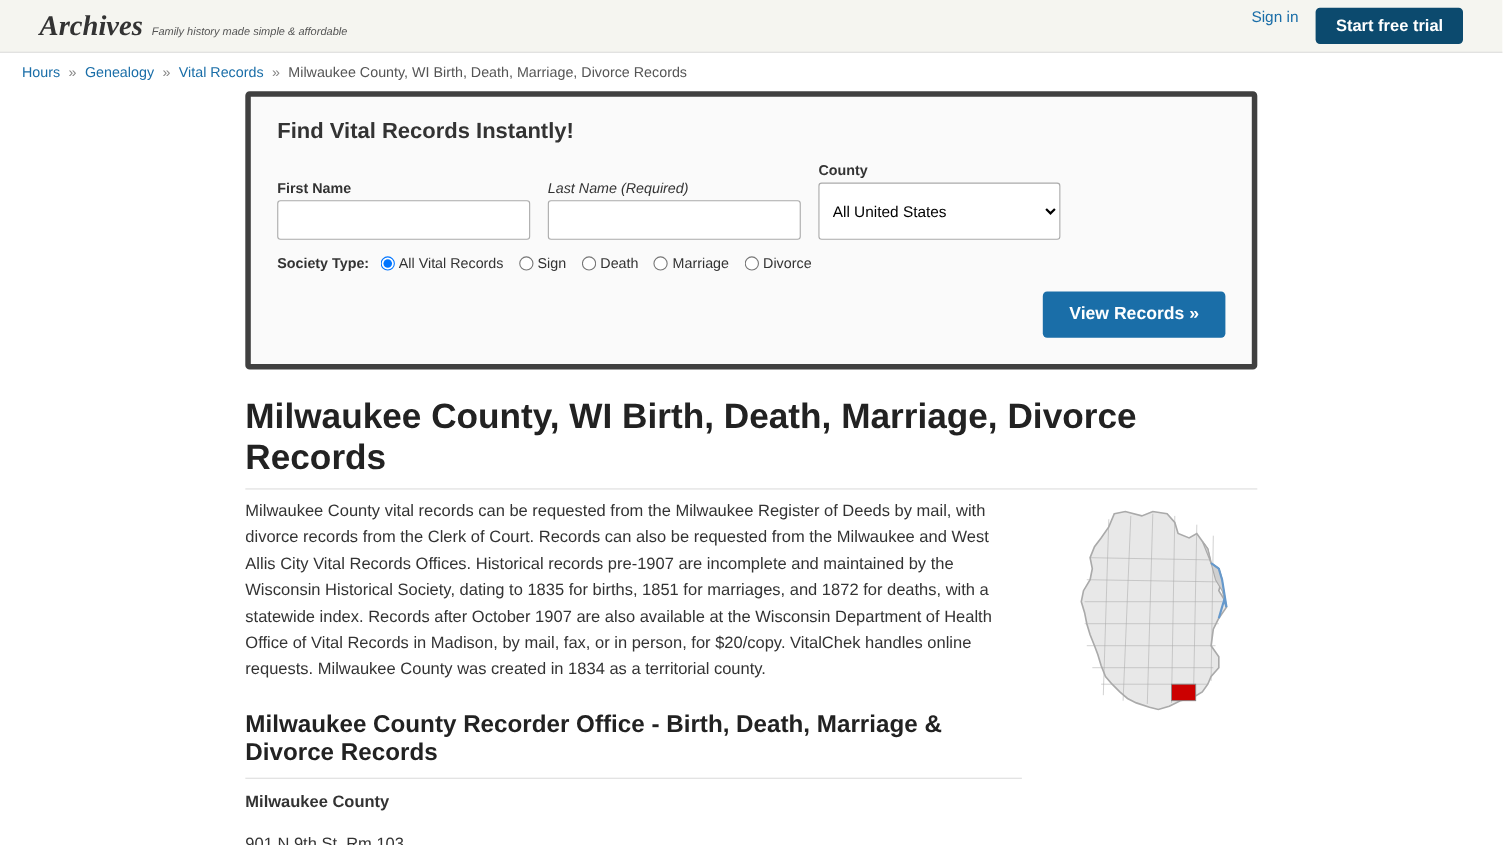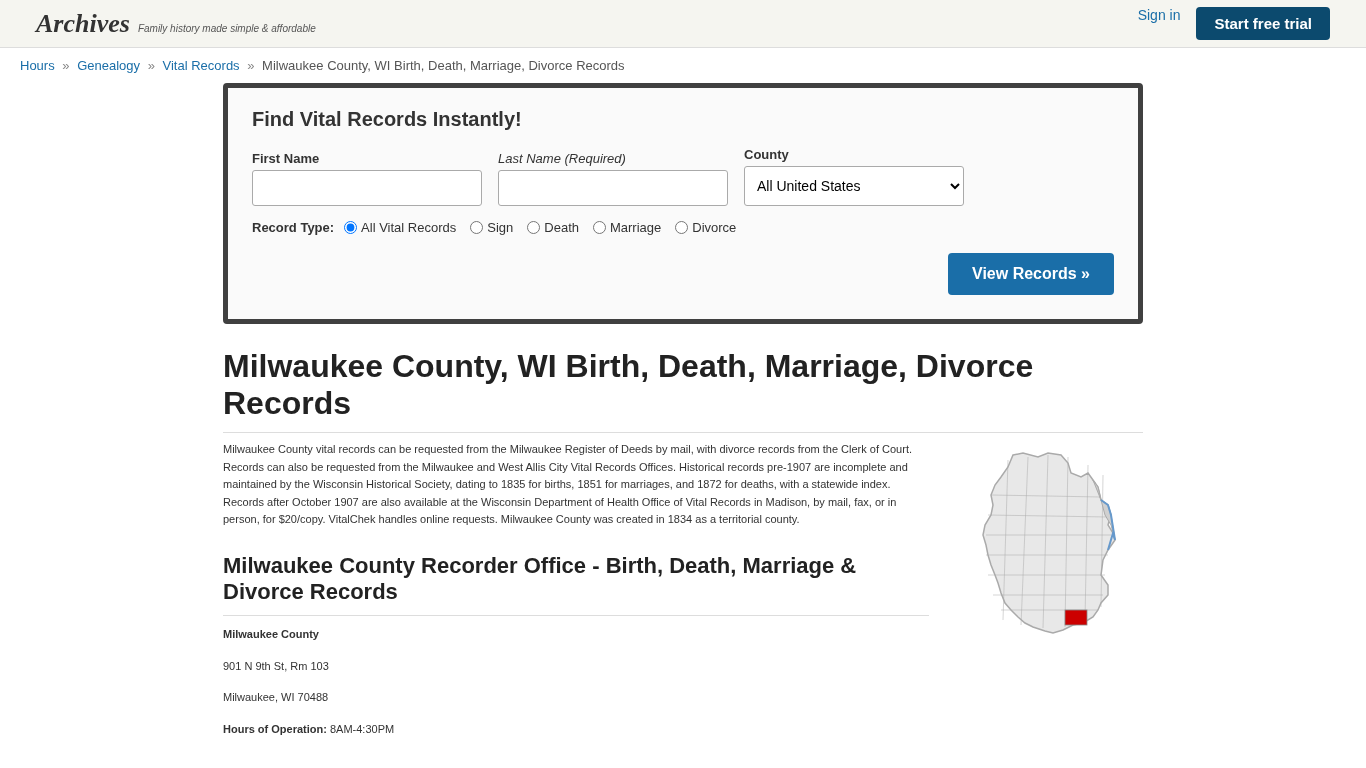--- a/index.html
+++ b/index.html
@@ -123,21 +123,21 @@
       width: 230px;
       height: 36px;
       background: #fff;
     }
     .field-group select {
       border: 1px solid #aaa;
       border-radius: 3px;
       padding: 6px 8px;
       font-size: 14px;
       width: 220px;
-      height: 40px;
+      height: 52px;
       background: #fff;
       cursor: pointer;
     }
     .record-type-row {
       display: flex;
       align-items: center;
       gap: 6px;
       margin-bottom: 18px;
       flex-wrap: wrap;
     }
@@ -182,21 +182,21 @@
 
     
     #content-area {
       display: flex;
       gap: 24px;
     }
     #content-text {
       flex: 1;
     }
     #content-text p {
-      font-size: 11px;
+      font-size: 15px;
       line-height: 1.6;
       color: #333;
       margin-bottom: 14px;
     }
     #content-map {
       width: 190px;
       flex-shrink: 0;
       margin-top: 4px;
     }
 
@@ -269,21 +269,21 @@
           <option>All United States</option>
           <option>Wisconsin</option>
           <option>Illinois</option>
           <option>Minnesota</option>
           <option>Michigan</option>
         </select>
       </div>
     </div>
 
     <div class="record-type-row">
-      <span class="label">Record Type:</span>
+      <span class="label">Society Type:</span>
       <label>
         <input type="radio" name="record_type" value="all" checked="" style="">
         <span>All Vital Records</span>
       </label>
       <label>
         <input type="radio" name="record_type" value="birth" style="">
         <span>Sign</span>
       </label>
       <label>
         <input type="radio" name="record_type" value="death" style="">

